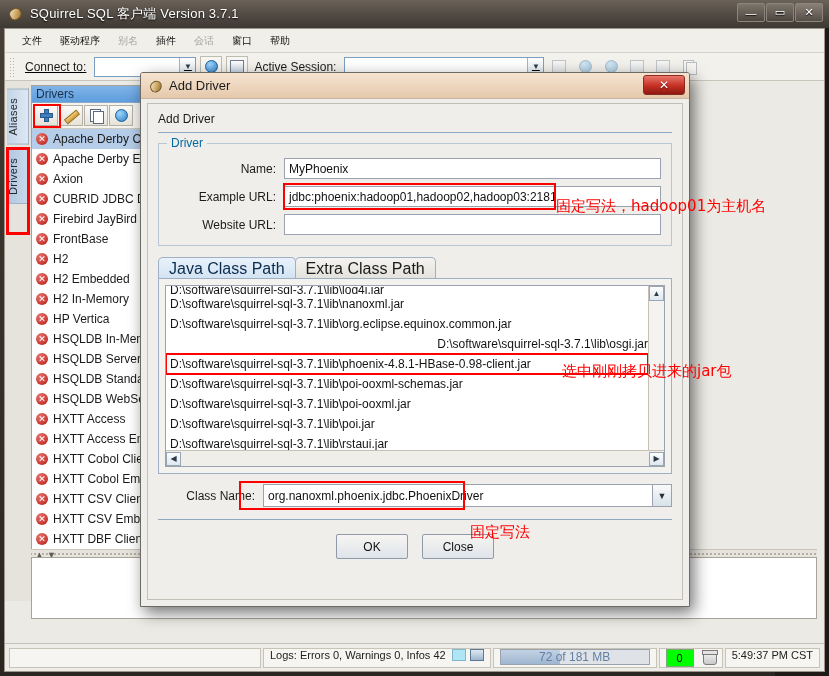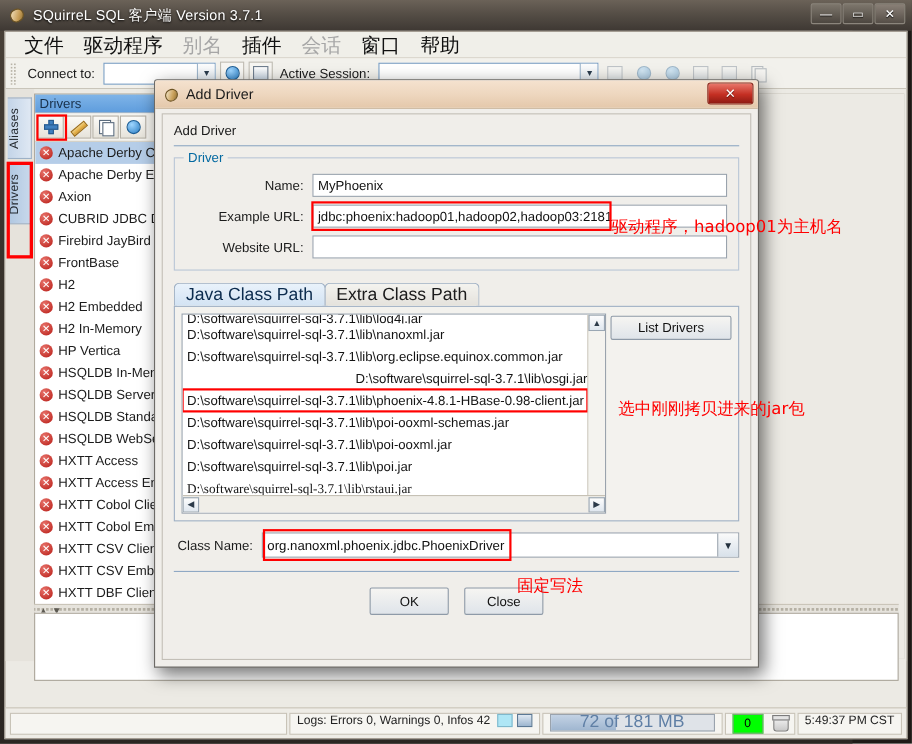--- a/index.html
+++ b/index.html
@@ -47,29 +47,29 @@
     position:absolute; left:4px; top:28px; width:821px; height:644px;
     background:#eceae4;
     border:1px solid #9d958a;
     overflow:hidden;
   }
 
   
   #menubar {
     height:24px; background:#f0efe9; display:flex; align-items:center;
     padding-left:8px; border-bottom:1px solid #d7d3c9;
-    font-size:18px;
+    font-size:10px;
   }
   .menu-item { padding:3px 9px; color:#111; cursor:default; }
   .menu-item.disabled { color:#a6a6a6; }
 
   
   #toolbar {
     height:28px; background:#f2f1ec; display:flex; align-items:center;
-    padding-left:4px; border-bottom:1px solid #c9c5ba; gap:4px;
+    padding-left:4px; border-bottom:1px solid #c9c5ba; gap:4px;text-decoration:underline;
   }
   .grip { width:6px; height:20px;
     background-image: radial-gradient(#b9b4a8 40%, transparent 41%);
     background-size:3px 3px; margin-right:4px; }
   .tb-label { font-size:12px; color:#1a1a1a; margin:0 4px 0 2px;}
   .combo {
     height:20px; background:#fff; border:1px solid #7a9ec2;
     display:flex; align-items:center; justify-content:flex-end;
   }
   .combo .arrow {
@@ -179,21 +179,21 @@
   }
   .status-cell {
     height:20px; border:1px solid #c8c3b7; background:#f6f5f1;
     display:flex; align-items:flex-start; padding:0 6px; font-size:11px; color:#222;
   }
   #mem-bar {
     position:relative; width:150px; height:16px; background:#dfe3e8; border:1px solid #9aa3ad;
     display:flex; align-items:center; justify-content:center; overflow:hidden;
   }
   #mem-fill { position:absolute; left:0; top:0; height:100%; background:linear-gradient(180deg,#c3d2e4,#9fb6d0); }
-  #mem-text { position:relative; font-size:16px; color:#5f7fa5; }
+  #mem-text { position:relative; font-size:12px; color:#5f7fa5; }
   #err-badge {
     width:28px; height:18px; background:#00ff00; border:1px solid #7aa87a;
     display:flex;align-items:center;justify-content:center;font-size:11px;color:#000;
   }
   .trash-icon{width:14px;height:14px;position:relative;}
   .trash-icon:before{content:"";position:absolute;left:1px;top:3px;width:12px;height:11px;
     background:linear-gradient(180deg,#f2f2f2,#c9c9c9);border:1px solid #7b7b7b;border-radius:0 0 3px 3px;}
   .trash-icon:after{content:"";position:absolute;left:0;top:1px;width:14px;height:3px;
     background:#e3e3e3;border:1px solid #7b7b7b;}
 
@@ -570,55 +570,52 @@
               </div>
               <div style="position: relative;">
                 <div class="cp-row">D:\software\squirrel-sql-3.7.1\lib\poi-ooxml-schemas.jar</div>
               </div>
               <div style="position: relative;">
                 <div class="cp-row">D:\software\squirrel-sql-3.7.1\lib\poi-ooxml.jar</div>
               </div>
               <div style="position: relative;">
                 <div class="cp-row">D:\software\squirrel-sql-3.7.1\lib\poi.jar</div>
               </div>
-              <div style="position: relative; font-family: Liberation Serif, serif;">
+              <div style="position: relative;">
                 <div class="cp-row">D:\software\squirrel-sql-3.7.1\lib\rstaui.jar</div>
               </div>
               <div class="cp-row clipped-bottom">D:\software\squirrel-sql-3.7.1\lib\rsyntaxtextarea.jar</div>
             </div>
           <div id="cp-vscroll">
             <div class="vsb-arrow">▲</div>
             <div class="vsb-track"></div>
             <div class="vsb-arrow">▼</div>
           </div>
           <div id="cp-hscroll">
             <div class="sb-arrow">◀</div>
             <div style="flex:1;"></div>
             <div class="sb-arrow">▶</div>
           </div>
         </div>
-        <div id="cp-side">
-          <div class="jbtn">List Drivers</div>
-        </div>
       </div>
 
       <div id="classname-row">
-        <span class="field-label" style="width:80px;">Class Name:</span>
+        <span class="field-label" style="width:80px;margin-left:25px;">Class Name:</span>
         <div id="classname-combo">
           <span id="classname-value">org.nanoxml.phoenix.jdbc.PhoenixDriver</span>
           <span id="cn-arrow">▼</span>
         </div>
         <div class="hl-red" style="left:81px; top:-3px; width:226px; height:29px;"></div>
       </div>
 
       <div id="dlg-hr2"></div>
       <div id="dlg-buttons">
         <div class="jbtn">OK</div>
         <div class="jbtn">Close</div>
       </div>
     </div>
   </div>
 
-  <div class="annot" style="left:556px; top:196px; width:268px;">驱动程序，hadoop01为主机名</div>
+  <div class="annot" style="left:556px; top:196px; width:268px;">固定写法，hadoop01为主机名</div>
   <div class="annot" style="left:562px; top:361px; width:264px;">选中刚刚拷贝进来的jar包</div>
   <div class="annot" style="left:470px; top:522px; width:140px;">固定写法</div>
 
 </div>
 
 </body></html>

